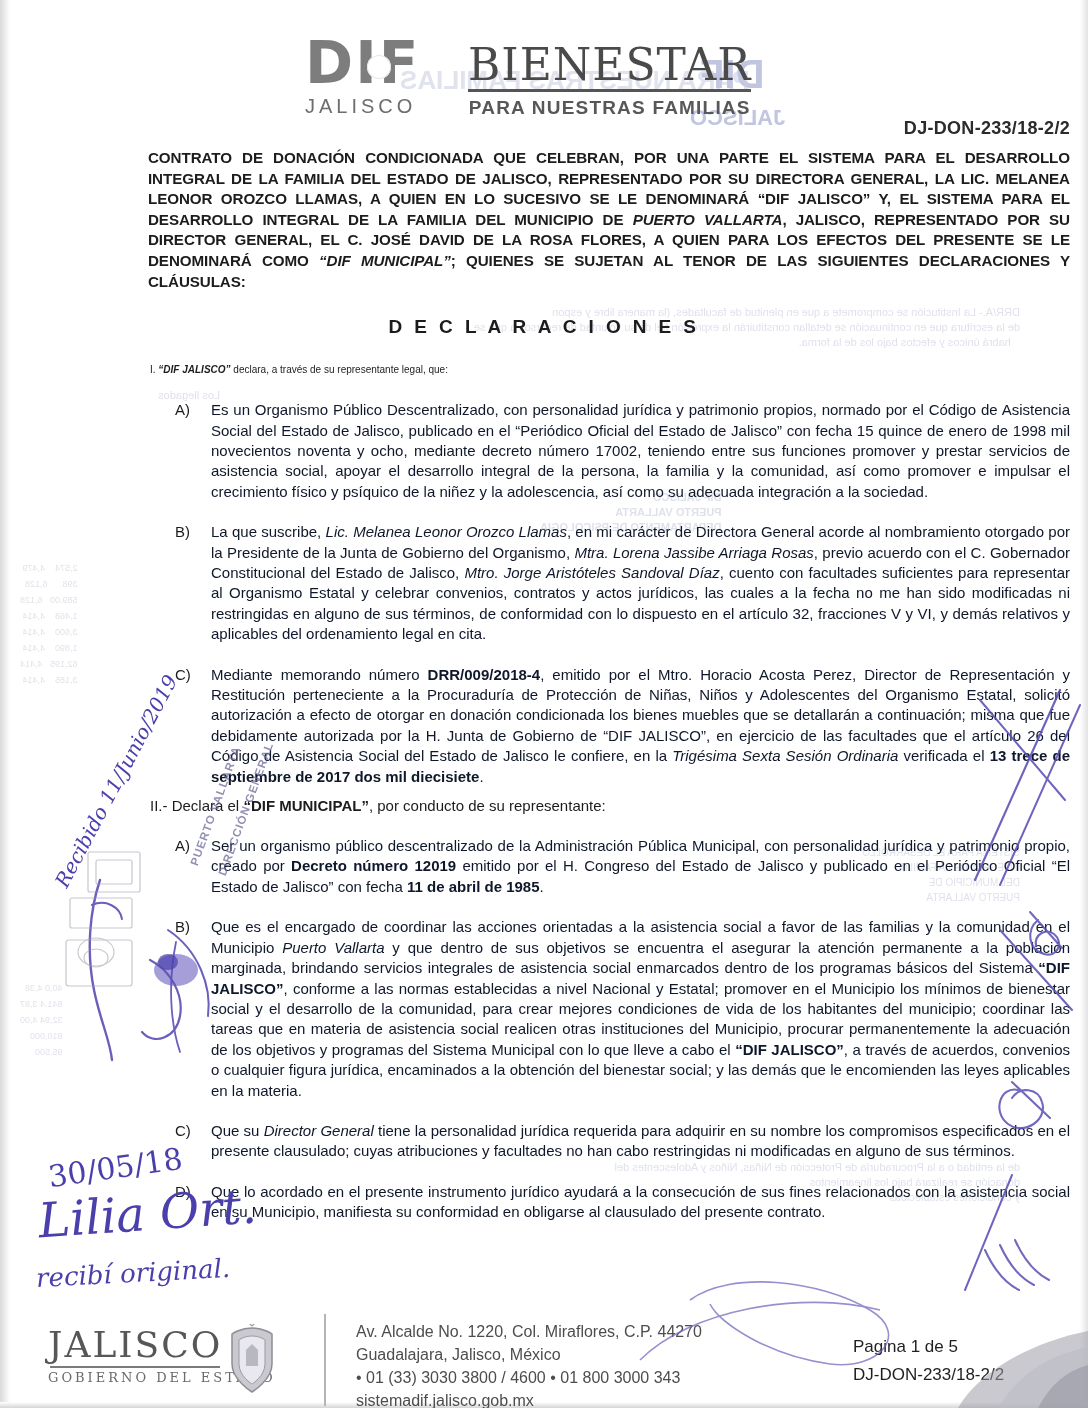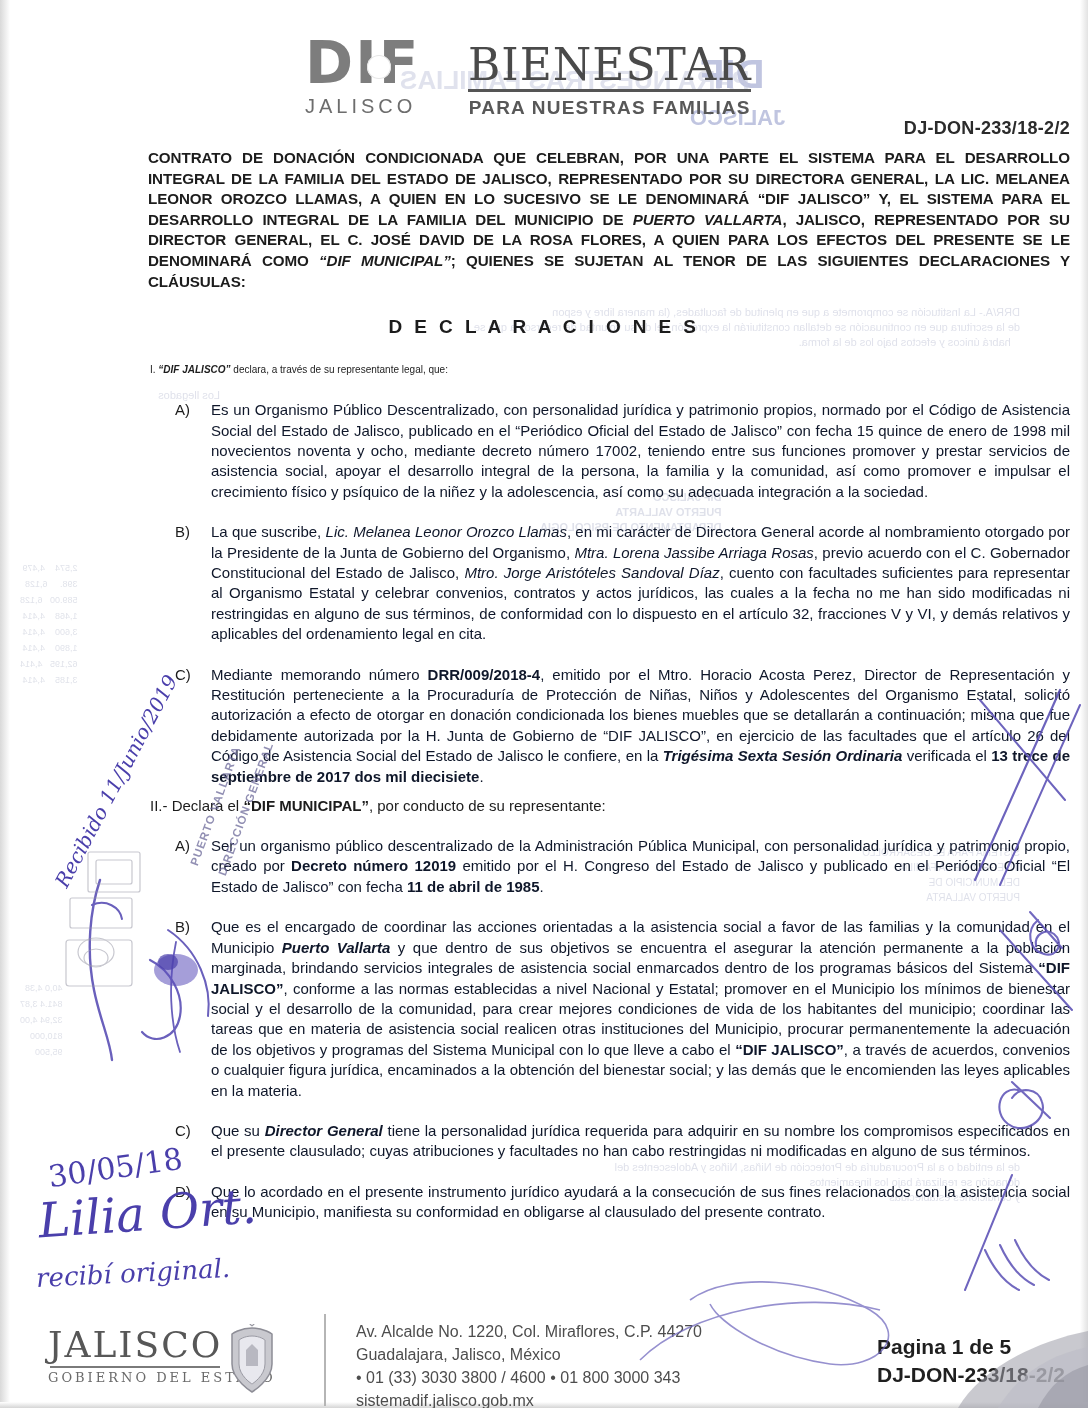--- a/index.html
+++ b/index.html
@@ -201,21 +201,21 @@
   }
   .clause-body {
     flex: 1;
     font-size: 15px;
     line-height: 20.4px;
     text-align: justify;
     color: #0f172a;
   }
   .clause-body .b { font-weight: bold; }
   .clause-body .i { font-style: italic; }
-  .clause-body .bi { font-weight: bold; font-style: italic; margin-top: 16px; }
+  .clause-body .bi { font-weight: normal; font-style: italic; margin-top: 16px; }
 
   .section-lead {
     margin: 9px 18px 0 150px;
     font-size: 15px;
     line-height: 20px;
     color: #1c1c1c;
   }
   .section-lead .b { font-weight: bold; }
   .stamp-wrap {
     position: absolute;
@@ -344,24 +344,24 @@
   .footer-address {
     position: absolute;
     left: 356px;
     top: 12px;
     font-size: 16px;
     line-height: 23px;
     color: #4d4d4d;
   }
   .footer-right {
     position: absolute;
-    left: 877px;
+    left: 853px;
     top: 25px;
-    font-size: 21px;
-    font-weight: bold;
+    font-size: 17px;
+    font-weight: normal;
     line-height: 28px;
     color: #1f1f1f;
   }
   .footer-swoosh {
     position: absolute;
     right: 0;
     bottom: 0;
     width: 190px;
     height: 95px;
   }

